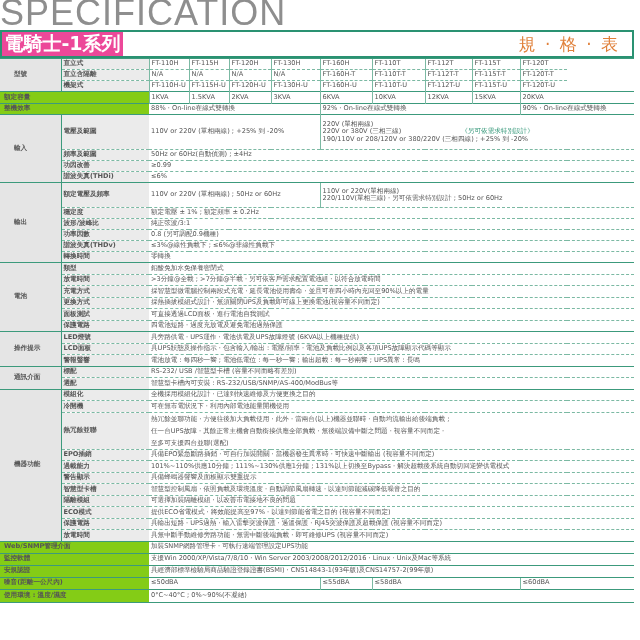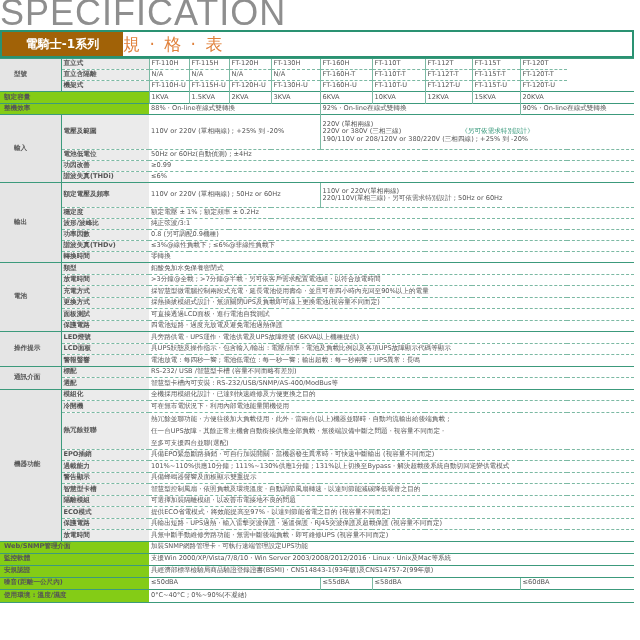--- a/index.html
+++ b/index.html
@@ -8,25 +8,25 @@
   .title {
     position: absolute; left: 0; top: -4px; height: 34px;
     font-family: "Liberation Sans", sans-serif; font-size: 36px; font-weight: 300;
     letter-spacing: 1px; color: #8e8e8e; line-height: 34px;
   }
   .banner {
     position: absolute; left: 0; top: 30px; width: 634px; height: 28px;
     border: 2px solid #2a9272; background: #fff; display: flex;
   }
   .banner-left {
-    width: 121px; height: 100%; background: #a16207; color: #fff;
-    font-size: 12px; font-weight: bold; display: flex; align-items: center; justify-content: center;
+    width: 121px; height: 100%; background: #ec4899; color: #fff;
+    font-size: 19px; font-weight: bold; display: flex; align-items: center; justify-content: center;
   }
   .banner-right {
-    flex: 1; text-align: left; padding-right: 12px; color: #e0803a;
+    flex: 1; text-align: right; padding-right: 12px; color: #e0803a;
     font-size: 17px; line-height: 24px; letter-spacing: 2px;
   }
   table.spec {
     position: absolute; left: 0; top: 58px; width: 634px;
     border-collapse: collapse; table-layout: fixed; font-size: 6.6px; line-height: 1.1;
   }
   table.spec td { padding: 0 2px; vertical-align: middle; white-space: nowrap; overflow: hidden; color: #555; }
   .cat { background: #e5e5e5; color: #333; font-weight: bold; padding-left: 14px !important; }
   .catwide { background: #84cc16; color: #333; font-weight: bold; padding-left: 4px !important; }
   .sub { background: #ebebeb; color: #333; font-weight: bold; border-left: 1.5px solid #3c9a7c; }
@@ -126,21 +126,21 @@
         <td class="cat" rowspan="4">輸入</td>
         <td class="sub">電壓及範圍</td>
         <td class="val" colspan="4">110V or 220V (單相兩線) ; +25% 到 -20%</td>
         <td class="val vl" colspan="6">
           <div>220V (單相兩線)</div>
           <div><span>220V or 380V (三相三線)</span><span class="note" style="margin-left:60px">《另可依需求特別設計》</span></div>
           <div>190/110V or 208/120V or 380/220V (三相四線) ; +25% 到 -20%</div>
         </td>
       </tr>
       <tr class="dot" style="height:11px">
-        <td class="sub">電池低電位</td>
+        <td class="sub">頻率及範圍</td>
         <td class="val" colspan="10">50Hz or 60Hz(自動偵測) ; ±4Hz</td>
       </tr>
       <tr class="dot" style="height:11px">
         <td class="sub">功因改善</td>
         <td class="val" colspan="10">≥0.99</td>
       </tr>
       <tr class="dot" style="height:11px">
         <td class="sub">諧波失真(THDi)</td>
         <td class="val" colspan="10">≤6%</td>
       </tr>

